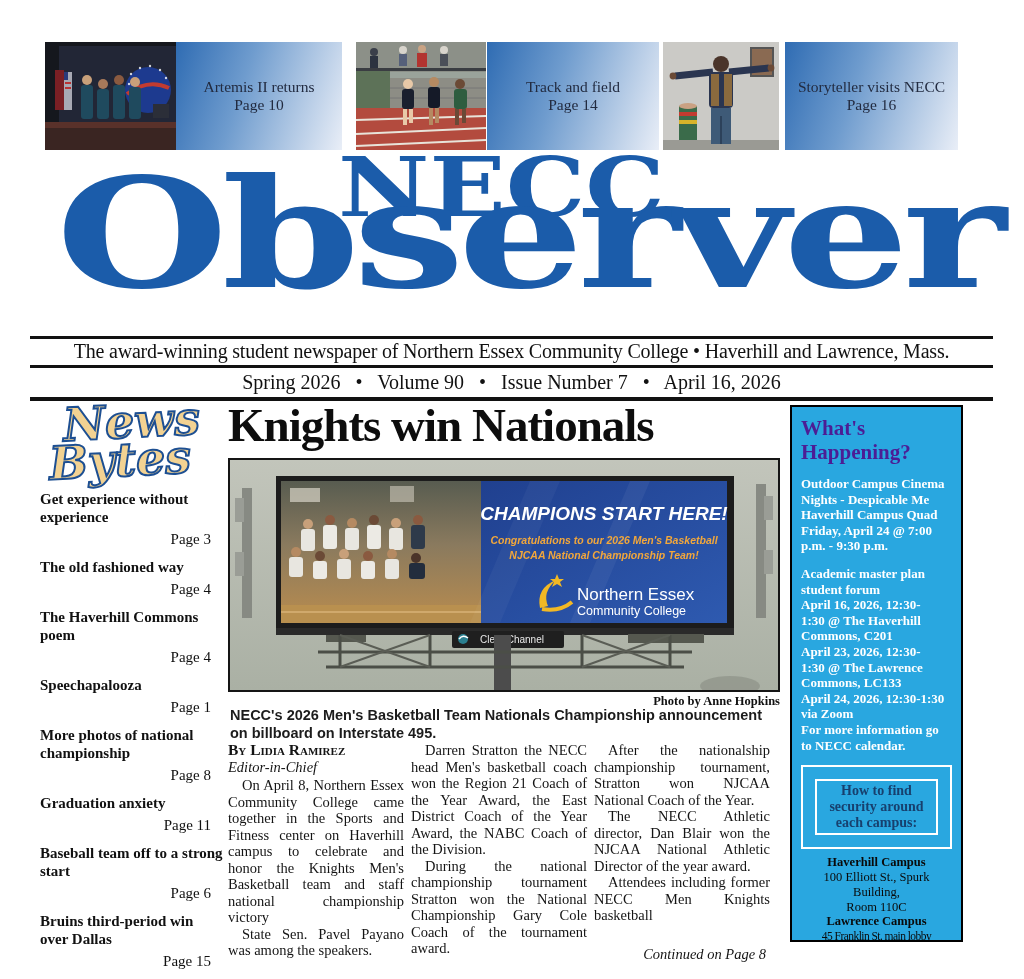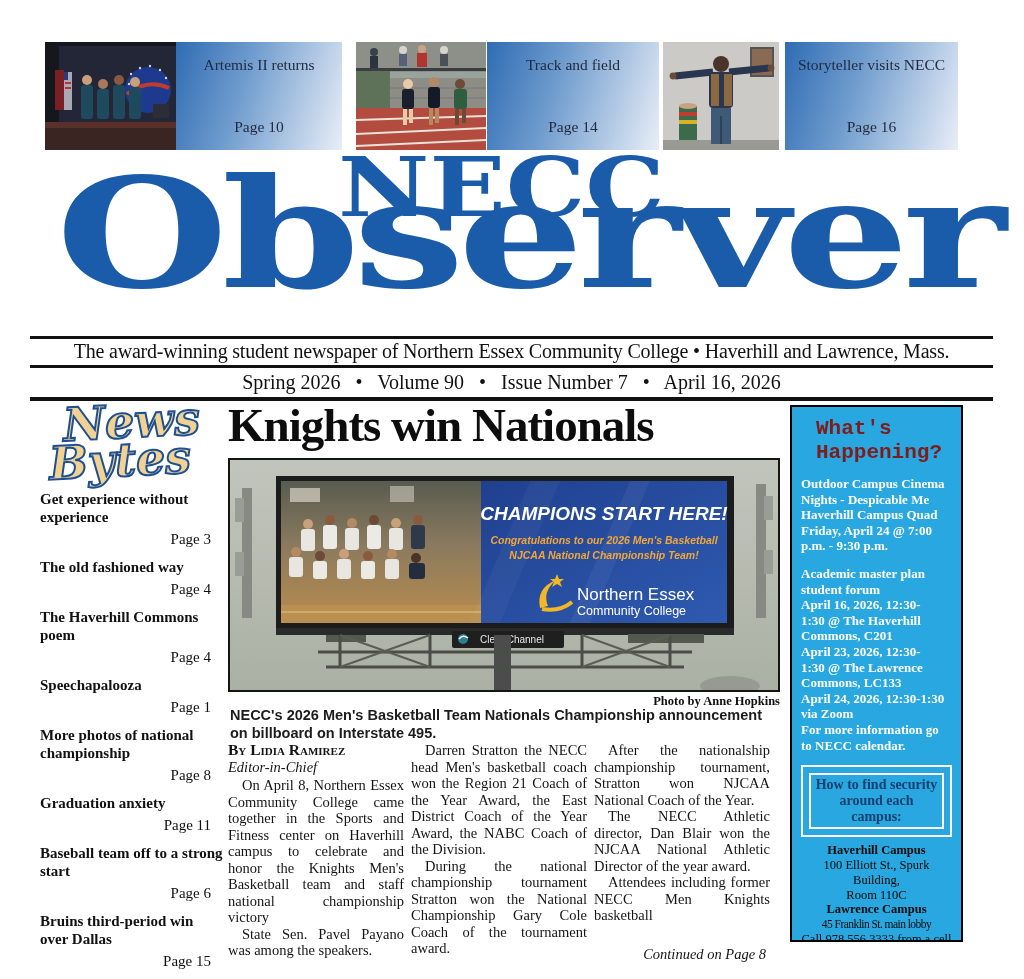--- a/index.html
+++ b/index.html
@@ -3,21 +3,21 @@
 <meta charset="utf-8">
 <style>
   * { margin:0; padding:0; box-sizing:border-box; }
   body { background:#fff; font-family:"Liberation Serif", serif; }
   #page { position:relative; width:1024px; height:979px; background:#fff; overflow:hidden; }
 
   
   .teaser-photo { position:absolute; top:42px; height:108px; overflow:hidden; }
   .teaser-box { position:absolute; top:42px; height:108px;
     background:linear-gradient(108deg,#2f6cb3 0%,#6f9cce 40%,#e9eef7 100%);
-    display:flex; flex-direction:column; justify-content:space-between; align-items:center;
+    display:flex; flex-direction:column; justify-content:center; align-items:center;
     padding:14px 4px; color:#222b40; font-size:15.5px; text-align:center; }
   .teaser-box .t-title { font-size:15.5px; }
   .teaser-box .t-page { font-size:15.5px; }
 
   
   .mast-top { position:absolute; left:338px; top:146px; color:#1b5caa;
     font-family:"DejaVu Serif", serif; font-weight:bold; font-size:82px; line-height:1;
     transform:scaleX(1.22); transform-origin:left top; letter-spacing:0px; }
   .mast-name { position:absolute; left:56px; top:158px; color:#1b5caa;
     font-family:"DejaVu Serif", serif; font-weight:bold; font-size:152px; line-height:1;
@@ -53,25 +53,25 @@
   .cols { position:absolute; left:228px; top:742px; width:552px; display:flex; gap:7px; }
   .col { width:176px; font-size:14.5px; line-height:16.5px; color:#141414; text-align:justify; }
   .byline { font-weight:bold; font-variant:small-caps; font-size:15.5px; text-align:left; }
   .role { font-style:italic; font-size:14.5px; text-align:left; margin-bottom:2px; }
   .col p.body-p { text-indent:14px; }
   .continued { font-style:italic; text-align:right; padding-right:4px; margin-top:22px; }
 
   
   .wh-box { position:absolute; left:790px; top:405px; width:173px; height:537px;
     background:#29a7e0; border:2px solid #000; padding:10px 9px; overflow:hidden; }
-  .wh-title { font-family:Liberation Mono, monospace; font-weight:bold; font-size:21px;
-    line-height:1.12; color:#7f1d1d;margin-left:15px; }
+  .wh-title { font-family:Liberation Serif, serif; font-weight:bold; font-size:21px;
+    line-height:1.12; color:#4c1d95; }
   .wh-event { margin-top:12px; color:#fff; font-weight:bold; font-size:13px;
     line-height:1.2; white-space:pre-line; }
-  .sec-outer { margin-top:12px; border:2px solid #fff; padding:6px; }
+  .sec-outer { margin-top:12px; border:2px solid #fff; padding:12px; }
   .sec-inner { border:2px solid #fff; padding:2px 3px; text-align:center; }
   .sec-title { color:#17406e; font-weight:bold; font-size:14px; line-height:1.15; }
   .campus { margin-top:6px; text-align:center; color:#0a0a0a; font-size:12.5px; line-height:1.18; }
   .campus .c-name { font-weight:bold; }
   .campus .c-addr { white-space:pre-line; }
   .campus .c-addr-narrow { letter-spacing:-0.6px; transform:scaleX(0.92); transform-origin:center; }
   .campus .c-phone { margin-top:0px; }
 </style>
 </head>
 <body>

